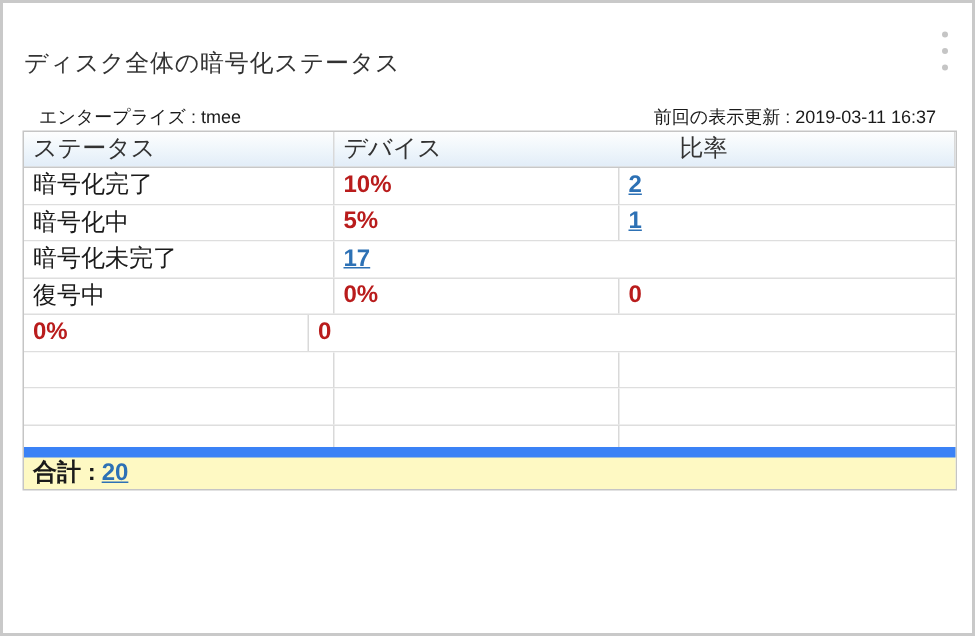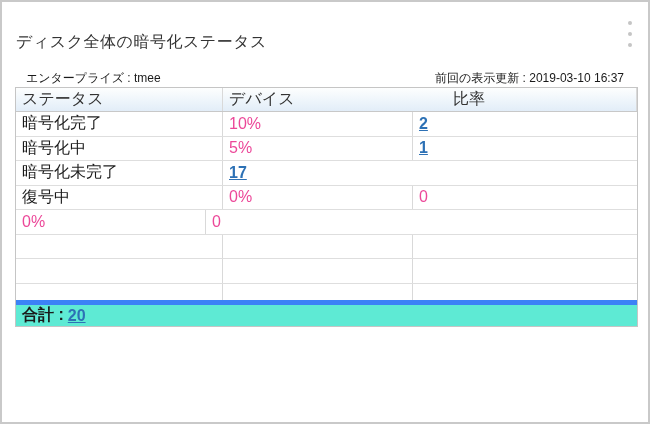--- a/index.html
+++ b/index.html
@@ -81,34 +81,34 @@
   .cell {
     padding-left: 6px;
     display: flex;
     align-items: center;
     overflow: hidden;
     white-space: nowrap;
   }
   .col-status { flex: 0 0 207px; border-right: 1px solid #d9d9d9; }
   .col-ratio  { flex: 0 0 190px; border-right: 1px solid #d9d9d9; }
   .col-devices{ flex: 1 1 auto; }
-  .val-num { font-weight: normal; color: #ec4899; }
+  .val-num { font-weight: bold; color: #b91c1c; }
   a.dev-link {
     color: #2d71b5;
     font-weight: bold;
     text-decoration: underline;
     cursor: pointer;
   }
   .t-footer {
     flex: 0 0 23px;
-    border-top: 5px solid #3b82f6;
+    border-top: 7px solid #3b82f6;
     display: flex;
     align-items: center;
     padding-left: 6px;
-    background: #5eead4;
+    background: #fef9c3;
   }
   .t-footer .total-label { font-weight: bold; margin-right: 4px; }
   a.total-link {
     color: #2d71b5;
     font-weight: bold;
     text-decoration: underline;
     cursor: pointer;
   }
 </style>
 </head>
@@ -126,21 +126,21 @@
     <span class="dot"></span>
   </div>
 
   <div class="meta-row">
     <div class="meta-item">
       <span>エンタープライズ :</span>
       <span>tmee</span>
     </div>
     <div class="meta-item">
       <span>前回の表示更新 :</span>
-      <span>2019-03-10 16:37</span>
+      <span>2019-03-11 16:37</span>
     </div>
   </div>
 
   <div class="enc-table">
 
     <div class="t-header">
       <div class="cell col-status">ステータス</div>
       <div class="cell col-devices">デバイス</div>
       <div class="cell col-ratio">比率</div>
     </div>

